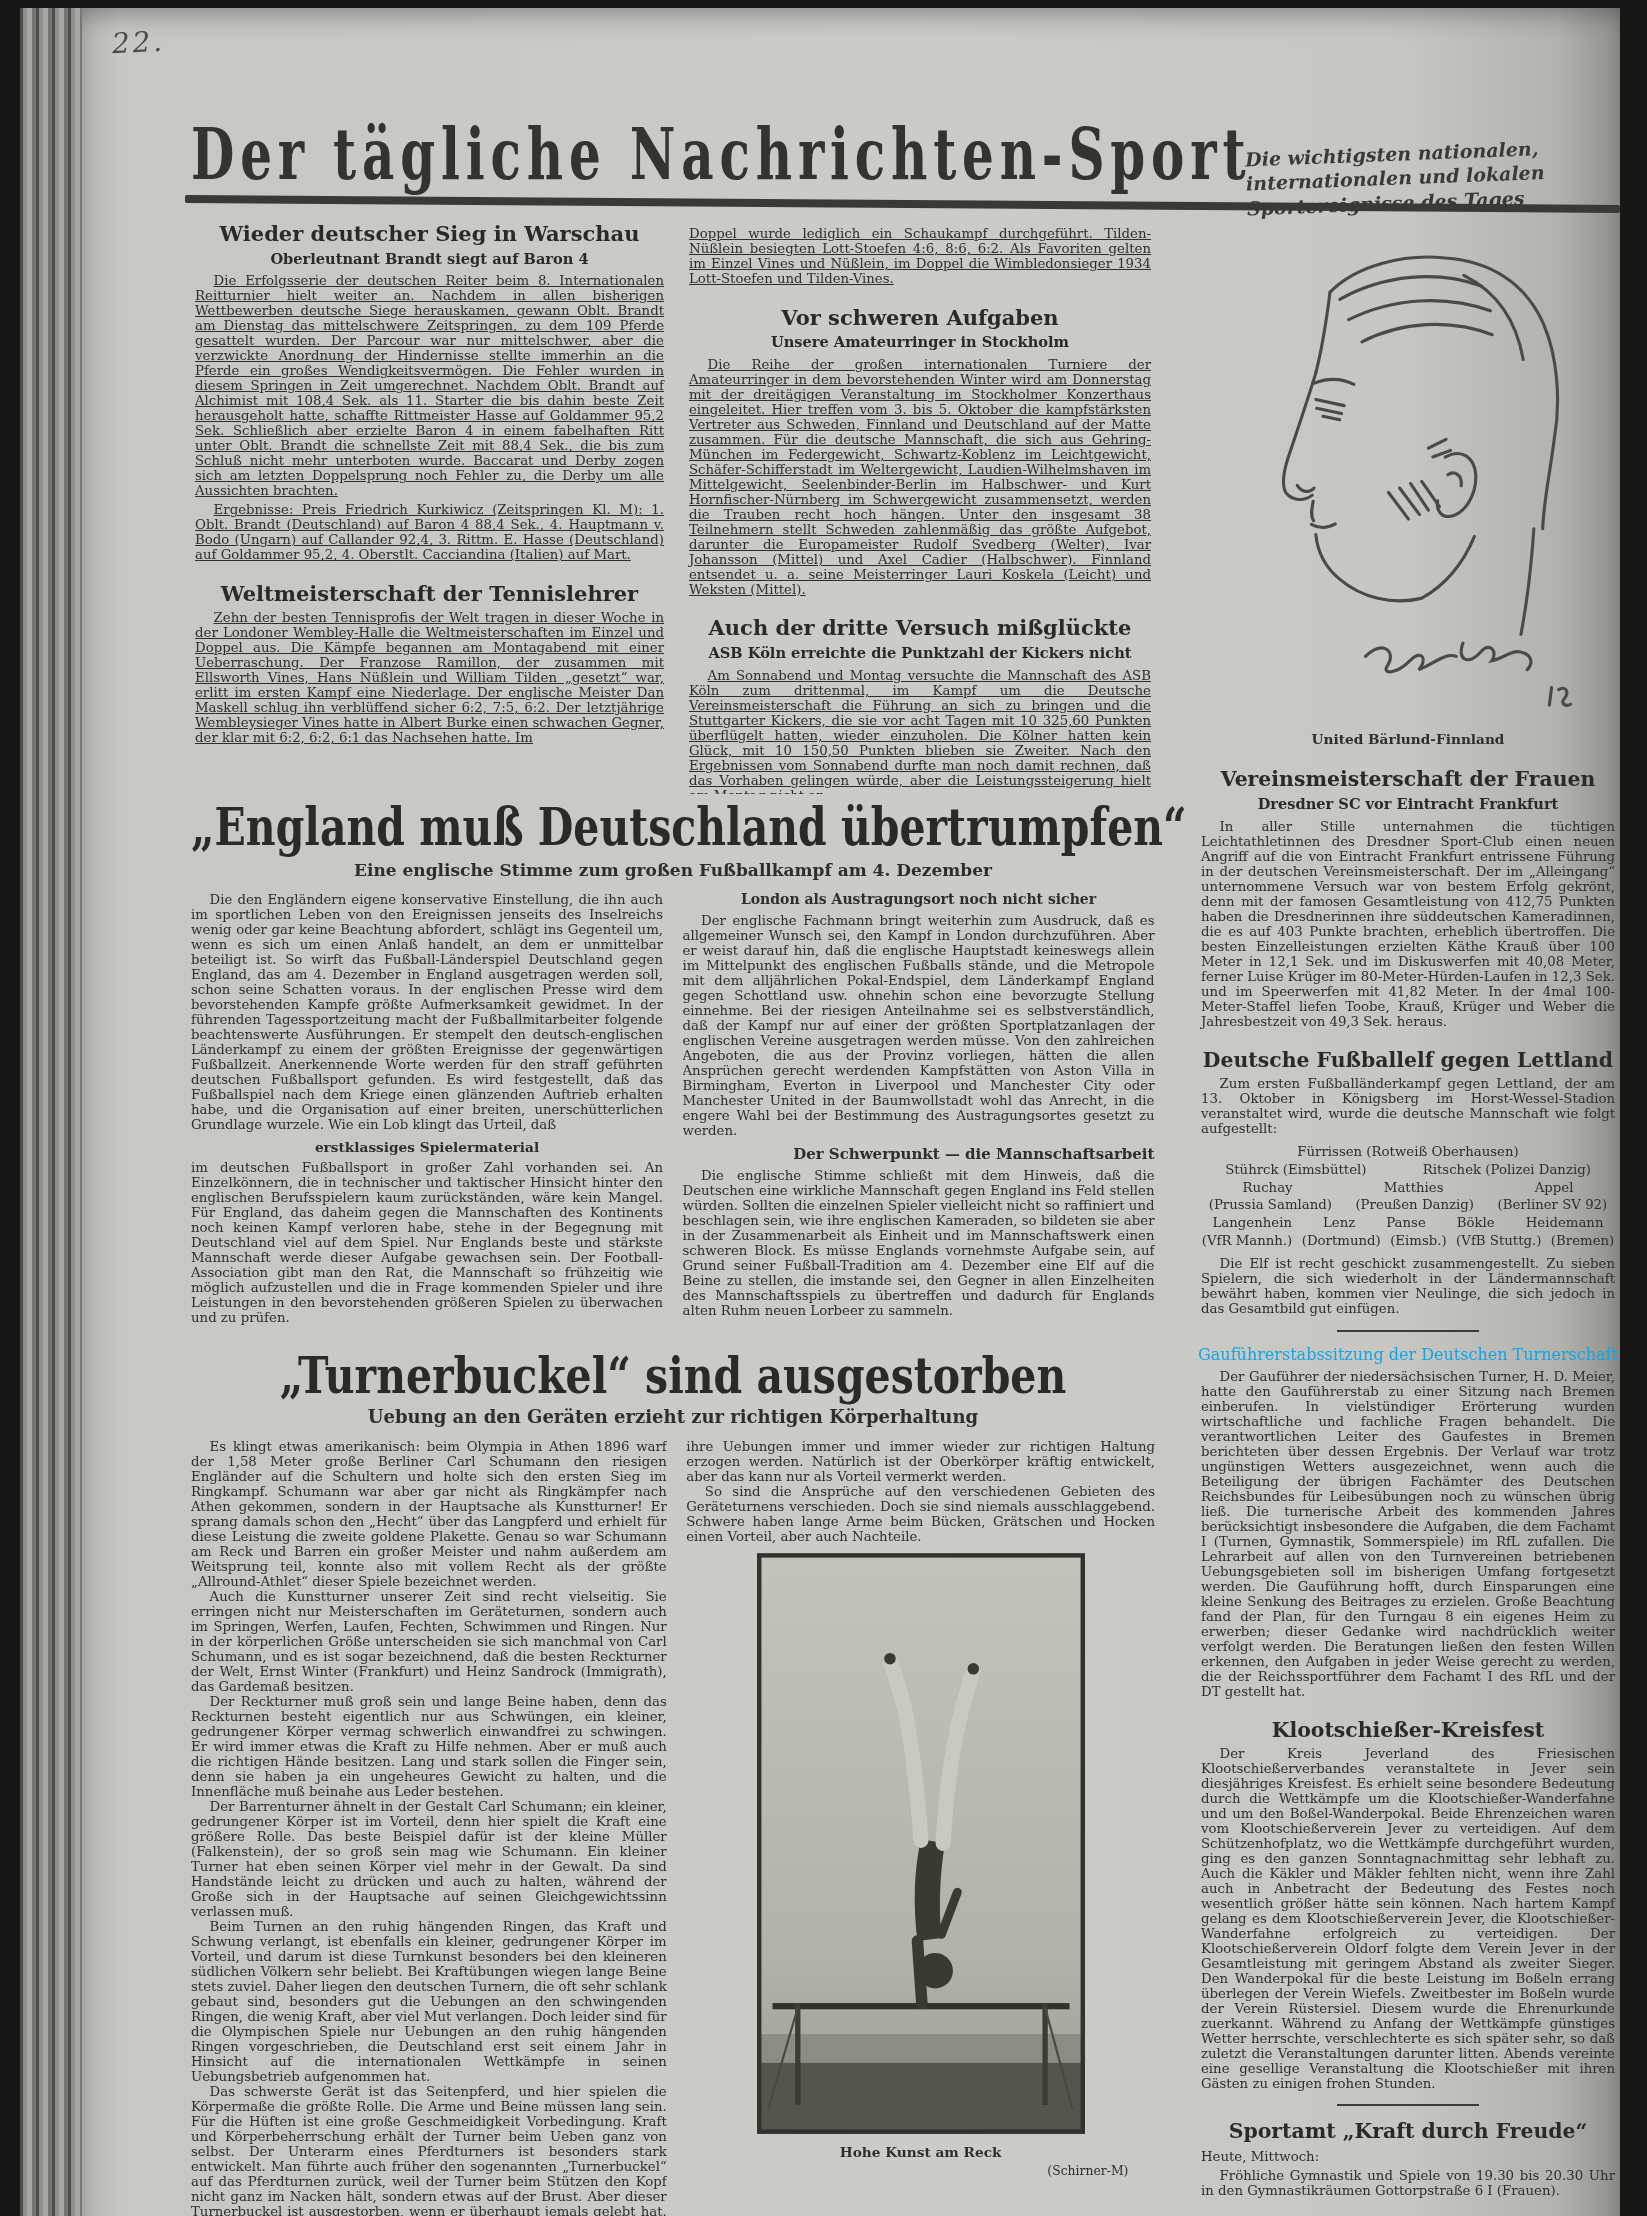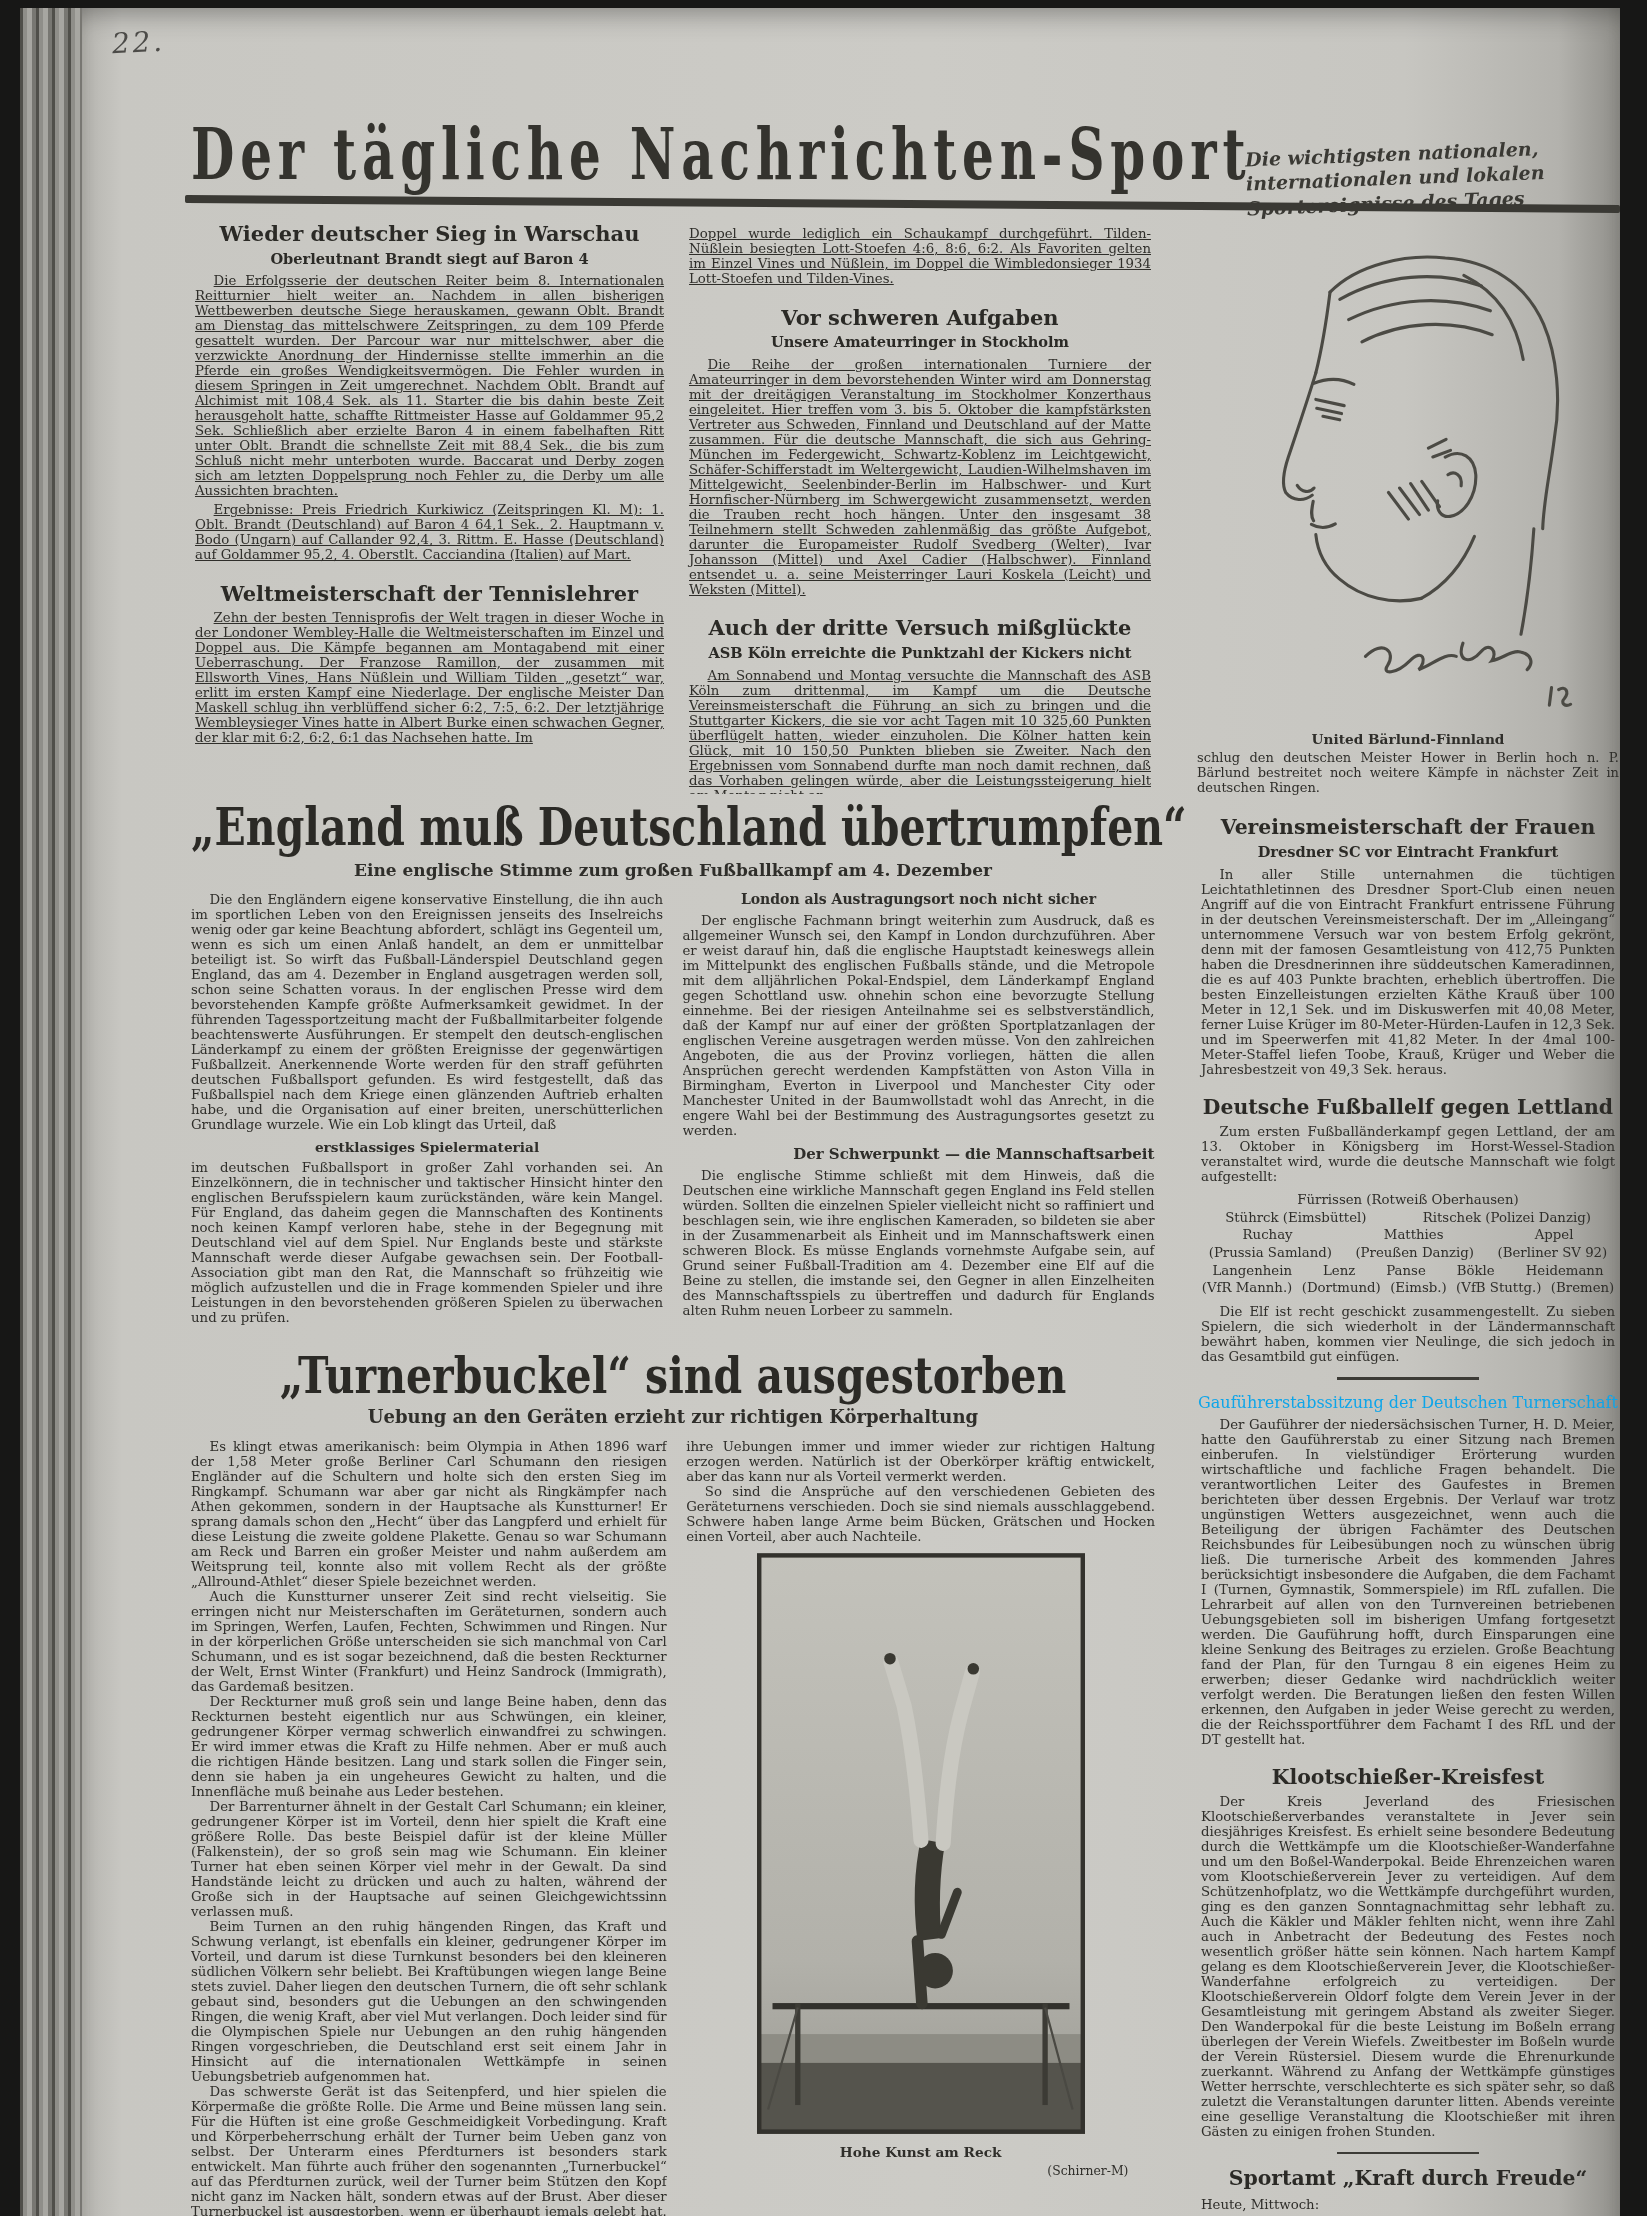--- a/index.html
+++ b/index.html
@@ -78,21 +78,21 @@
     <div>internationalen und lokalen</div>
     <div>Sportereignisse des Tages</div>
   </div>
   <div class="rule-main"></div>
 
   <div class="col" style="left:191px;top:222px;width:477px;height:572px;">
     <article>
       <h2 class="art">Wieder deutscher Sieg in Warschau</h2>
       <h3 class="sub">Oberleutnant Brandt siegt auf Baron 4</h3>
       <p>Die Erfolgsserie der deutschen Reiter beim 8. Internationalen Reitturnier hielt weiter an. Nachdem in allen bisherigen Wettbewerben deutsche Siege herauskamen, gewann Oblt. Brandt am Dienstag das mittelschwere Zeitspringen, zu dem 109 Pferde gesattelt wurden. Der Parcour war nur mittelschwer, aber die verzwickte Anordnung der Hindernisse stellte immerhin an die Pferde ein großes Wendigkeitsvermögen. Die Fehler wurden in diesem Springen in Zeit umgerechnet. Nachdem Oblt. Brandt auf Alchimist mit 108,4 Sek. als 11. Starter die bis dahin beste Zeit herausgeholt hatte, schaffte Rittmeister Hasse auf Goldammer 95,2 Sek. Schließlich aber erzielte Baron 4 in einem fabelhaften Ritt unter Oblt. Brandt die schnellste Zeit mit 88,4 Sek., die bis zum Schluß nicht mehr unterboten wurde. Baccarat und Derby zogen sich am letzten Doppelsprung noch Fehler zu, die Derby um alle Aussichten brachten.</p>
-      <p>Ergebnisse: Preis Friedrich Kurkiwicz (Zeitspringen Kl. M): 1. Oblt. Brandt (Deutschland) auf Baron 4 64,1 Sek., 2. Hauptmann v. Bodo (Ungarn) auf Callander 92,4, 3. Rittm. E. Hasse (Deutschland) auf Goldammer 95,2, 4. Oberstlt. Cacciandina (Italien) auf Mart.</p>
+      <p>Ergebnisse: Preis Friedrich Kurkiwicz (Zeitspringen Kl. M): 1. Oblt. Brandt (Deutschland) auf Baron 4 88,4 Sek., 4. Hauptmann v. Bodo (Ungarn) auf Callander 92,4, 3. Rittm. E. Hasse (Deutschland) auf Goldammer 95,2, 4. Oberstlt. Cacciandina (Italien) auf Mart.</p>
     </article>
     <article class="mt">
       <h2 class="art">Weltmeisterschaft der Tennislehrer</h2>
       <p>Zehn der besten Tennisprofis der Welt tragen in dieser Woche in der Londoner Wembley-Halle die Weltmeisterschaften im Einzel und Doppel aus. Die Kämpfe begannen am Montagabend mit einer Ueberraschung. Der Franzose Ramillon, der zusammen mit Ellsworth Vines, Hans Nüßlein und William Tilden „gesetzt“ war, erlitt im ersten Kampf eine Niederlage. Der englische Meister Dan Maskell schlug ihn verblüffend sicher 6:2, 7:5, 6:2. Der letztjährige Wembleysieger Vines hatte in Albert Burke einen schwachen Gegner, der klar mit 6:2, 6:2, 6:1 das Nachsehen hatte. Im</p>
     </article>
   </div>
 
   <div class="col" style="left:685px;top:222px;width:470px;height:572px;">
     <p class="noind">Doppel wurde lediglich ein Schaukampf durchgeführt. Tilden-Nüßlein besiegten Lott-Stoefen 4:6, 8:6, 6:2. Als Favoriten gelten im Einzel Vines und Nüßlein, im Doppel die Wimbledonsieger 1934 Lott-Stoefen und Tilden-Vines.</p>
     <article class="mt">
@@ -203,21 +203,20 @@
           <path d="M432 642 L477 702 M457 632 L502 692 M482 622 L522 682 M507 617 L547 674"></path>
           <path d="M522 542 L562 522 M532 562 L572 547"></path>
           <path d="M760 724 C755 800 746 882 731 962"></path>
           <path d="M380 1012 C420 972 450 1002 430 1032 C415 1054 450 1052 480 1022 C510 992 520 1022 500 1042 C530 1032 560 1002 585 1012"></path>
           <path d="M600 982 C585 1022 615 1032 640 1002 C660 977 680 1002 665 1022 C690 1017 710 997 730 1002 C755 1007 760 1027 745 1042"></path>
           <path d="M800 1082 L795 1122 M816 1087 C831 1077 841 1092 829 1107 C819 1117 831 1127 843 1120"></path>
         </g>
       </svg>
     </div>
     <div class="cap-title">United Bärlund-Finnland</div>
-    <div class="cap-text">schlug den deutschen Meister Hower in Berlin hoch n. P. Bärlund bestreitet noch weitere Kämpfe in nächster Zeit in deutschen Ringen.</div>
 
     <article>
       <h2 class="art3" style="margin-top:21px;">Vereinsmeisterschaft der Frauen</h2>
       <h3 class="sub">Dresdner SC vor Eintracht Frankfurt</h3>
       <p>In aller Stille unternahmen die tüchtigen Leichtathletinnen des Dresdner Sport-Club einen neuen Angriff auf die von Eintracht Frankfurt entrissene Führung in der deutschen Vereinsmeisterschaft. Der im „Alleingang“ unternommene Versuch war von bestem Erfolg gekrönt, denn mit der famosen Gesamtleistung von 412,75 Punkten haben die Dresdnerinnen ihre süddeutschen Kameradinnen, die es auf 403 Punkte brachten, erheblich übertroffen. Die besten Einzelleistungen erzielten Käthe Krauß über 100 Meter in 12,1 Sek. und im Diskuswerfen mit 40,08 Meter, ferner Luise Krüger im 80-Meter-Hürden-Laufen in 12,3 Sek. und im Speerwerfen mit 41,82 Meter. In der 4mal 100-Meter-Staffel liefen Toobe, Krauß, Krüger und Weber die Jahresbestzeit von 49,3 Sek. heraus.</p>
     </article>
 
     <article>
       <h2 class="art3" style="margin-top:19.5px;">Deutsche Fußballelf gegen Lettland</h2>
       <p>Zum ersten Fußballänderkampf gegen Lettland, der am 13. Oktober in Königsberg im Horst-Wessel-Stadion veranstaltet wird, wurde die deutsche Mannschaft wie folgt aufgestellt:</p>

